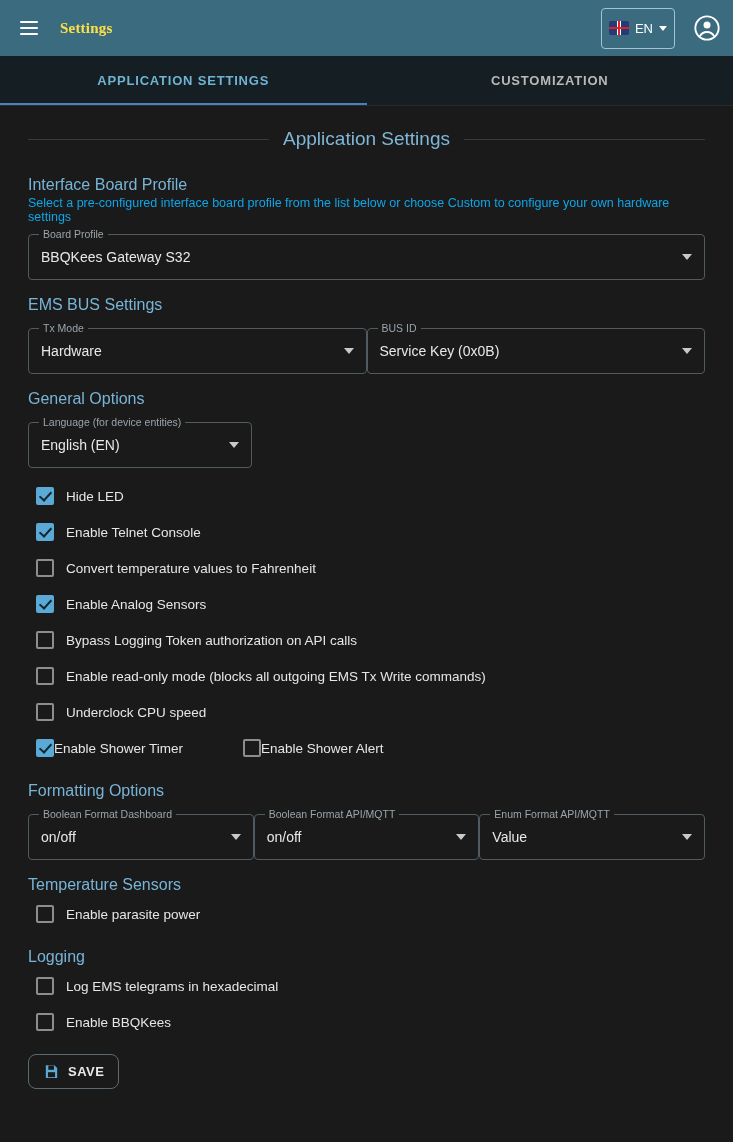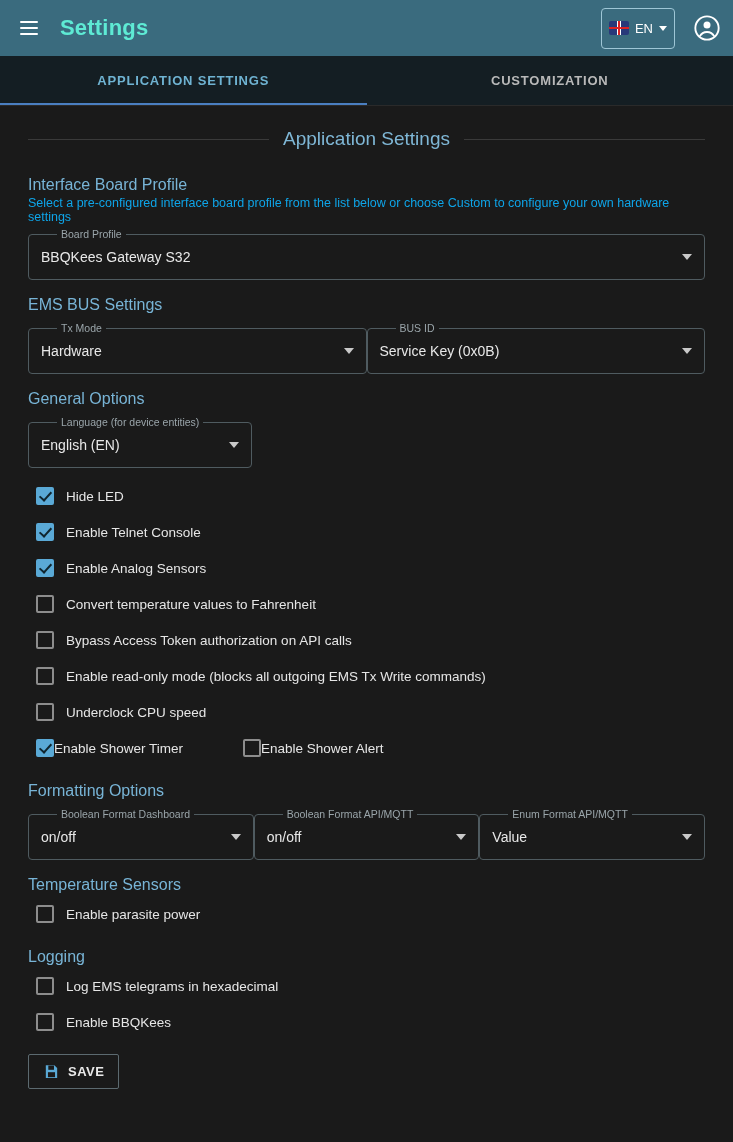--- a/index.html
+++ b/index.html
@@ -29,24 +29,25 @@
     cursor: pointer;
     border-radius: 50%;
   }
   .menu-btn span {
     display: block;
     width: 18px; height: 2px;
     background: #fff;
     border-radius: 1px;
   }
   .appbar-title {
-    font-size: 22px;
+    font-size: 15px;
     font-weight: bold;
     letter-spacing: .2px;
-    color: #5eead4;
+    color: #fde047;
+    font-family: Liberation Serif, serif;
   }
   .appbar-spacer { flex: 1; }
   .lang-select {
     display: flex; align-items: center; gap: 6px;
     border: 1px solid #9ec6d6;
     border-radius: 4px;
     padding: 4px 7px;
     height: 41px;
     cursor: pointer;
     background: transparent;
@@ -150,21 +151,21 @@
     border-radius: 4px;
     height: 46px;
     display: flex;
     align-items: center;
     padding: 0 12px;
     cursor: pointer;
     background: transparent;
   }
   .field .legend {
     position: absolute;
-    top: -7px; left: 28px;
+    top: -7px; left: 10px;
     background: #1a1a1a;
     padding: 0 4px;
     font-size: 10.5px;
     color: #9aa5aa;
     white-space: nowrap;
   }
   .field .value {
     font-size: 14px;
     color: #e8e8e8;
     flex: 1;
@@ -221,21 +222,21 @@
   .check-inline { display: flex; align-items: center; gap: 0; }
   .check-inline + .check-inline { margin-left: 48px; align-items: center; }
 
   
   .save-btn {
     margin: 14px 16px 0 16px;
     display: inline-flex;
     align-items: center;
     gap: 8px;
     border: 1px solid #5c6a70;
-    border-radius: 2px;
+    border-radius: 8px;
     padding: 8px 14px;
     background: transparent;
     cursor: pointer;
     color: #e9e9e9;
     font-size: 13px;
     font-weight: bold;
     letter-spacing: .5px;
   }
   .save-icon { width: 17px; height: 17px; display: block; }
 </style>
@@ -319,30 +320,30 @@
     <div class="mt10">
       <div class="check-row">
         <span class="cb checked"></span>
         <span class="cb-label">Hide LED</span>
       </div>
       <div class="check-row">
         <span class="cb checked"></span>
         <span class="cb-label">Enable Telnet Console</span>
       </div>
       <div class="check-row">
+        <span class="cb"></span>
+        <span class="cb-label">Convert temperature values to Fahrenheit</span>
+      </div>
+      <div class="check-row">
         <span class="cb checked"></span>
         <span class="cb-label">Enable Analog Sensors</span>
       </div>
       <div class="check-row">
         <span class="cb"></span>
-        <span class="cb-label">Convert temperature values to Fahrenheit</span>
-      </div>
-      <div class="check-row">
-        <span class="cb"></span>
-        <span class="cb-label">Bypass Access Token authorization on API calls</span>
+        <span class="cb-label">Bypass Logging Token authorization on API calls</span>
       </div>
       <div class="check-row">
         <span class="cb"></span>
         <span class="cb-label">Enable read-only mode (blocks all outgoing EMS Tx Write commands)</span>
       </div>
       <div class="check-row">
         <span class="cb"></span>
         <span class="cb-label">Underclock CPU speed</span>
       </div>
       <div class="check-row">

